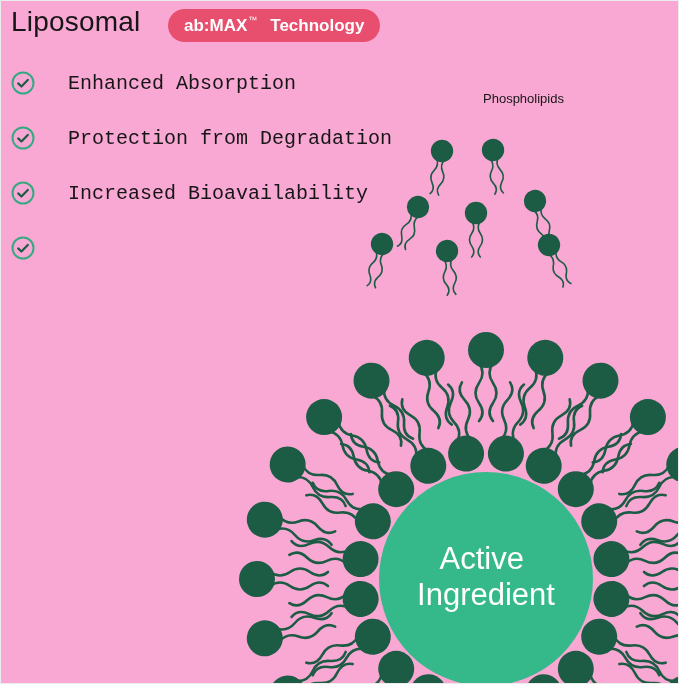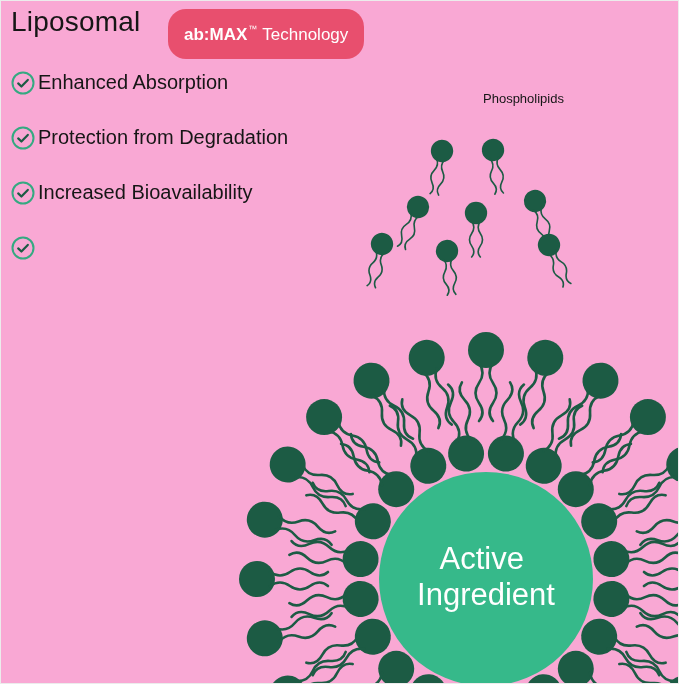--- a/index.html
+++ b/index.html
@@ -6,32 +6,32 @@
   body{font-family:"Liberation Sans","DejaVu Sans",sans-serif;}
   .canvas{
     position:relative;width:679px;height:684px;box-sizing:border-box;
     background:#f9a8d4;overflow:hidden;border:1px solid #ececec;
   }
   .title{
     position:absolute;left:10px;top:5px;
     font-size:28px;font-weight:500;letter-spacing:.2px;color:var(--text,#161616);
   }
   .badge{
-    position:absolute;left:167px;top:8px;height:50px;box-sizing:border-box;
+    position:absolute;left:167px;top:8px;height:33px;box-sizing:border-box;
     background:var(--pink,#e84f6e);color:#fff;border-radius:18px;
     display:flex;align-items:center;padding:0 16px;font-size:17px;line-height:1;
   }
   .badge .brand{font-weight:700;}
   .badge .tm{font-size:9px;position:relative;top:-5px;margin:0 1px;}
-  .badge .suffix{margin-left:4px;font-weight:400;}
+  .badge .suffix{margin-left:12px;font-weight:700;}
   .checklist{
     position:absolute;left:10px;top:70px;
     display:flex;flex-direction:column;gap:31px;
   }
-  .check-item{display:flex;align-items:flex-start;gap:3px;}
+  .check-item{display:flex;align-items:flex-end;gap:33px;font-family:Liberation Mono, monospace;}
   .check-icon{width:24px;height:24px;flex:0 0 auto;}
   .check-label{font-size:20px;color:var(--text,#161616);}
   .phospholipids-label{
     position:absolute;left:482px;top:90px;
     font-size:13px;font-weight:400;color:var(--text,#161616);
   }
   .illu{position:absolute;left:0;top:0;pointer-events:none;}
 </style>
 </head>
 <body>

